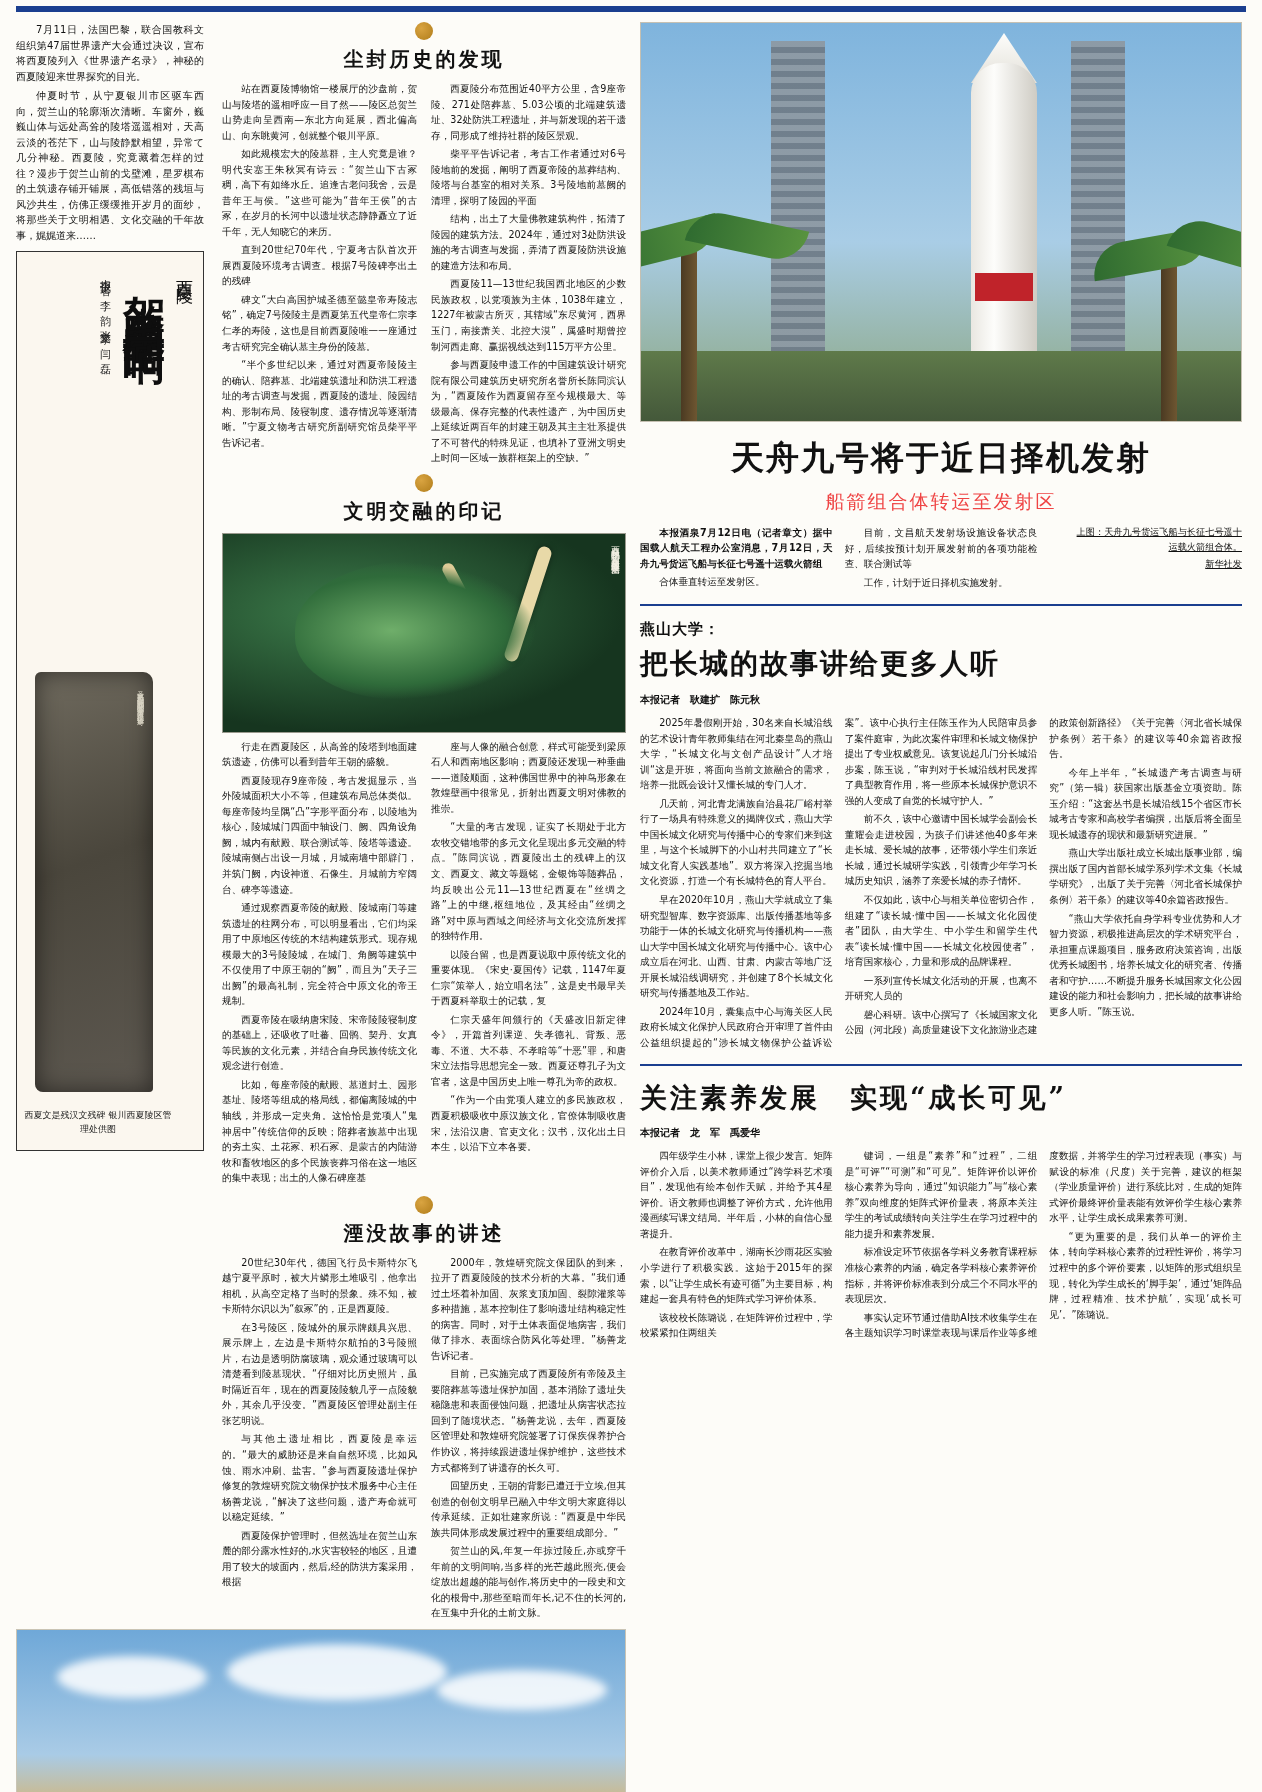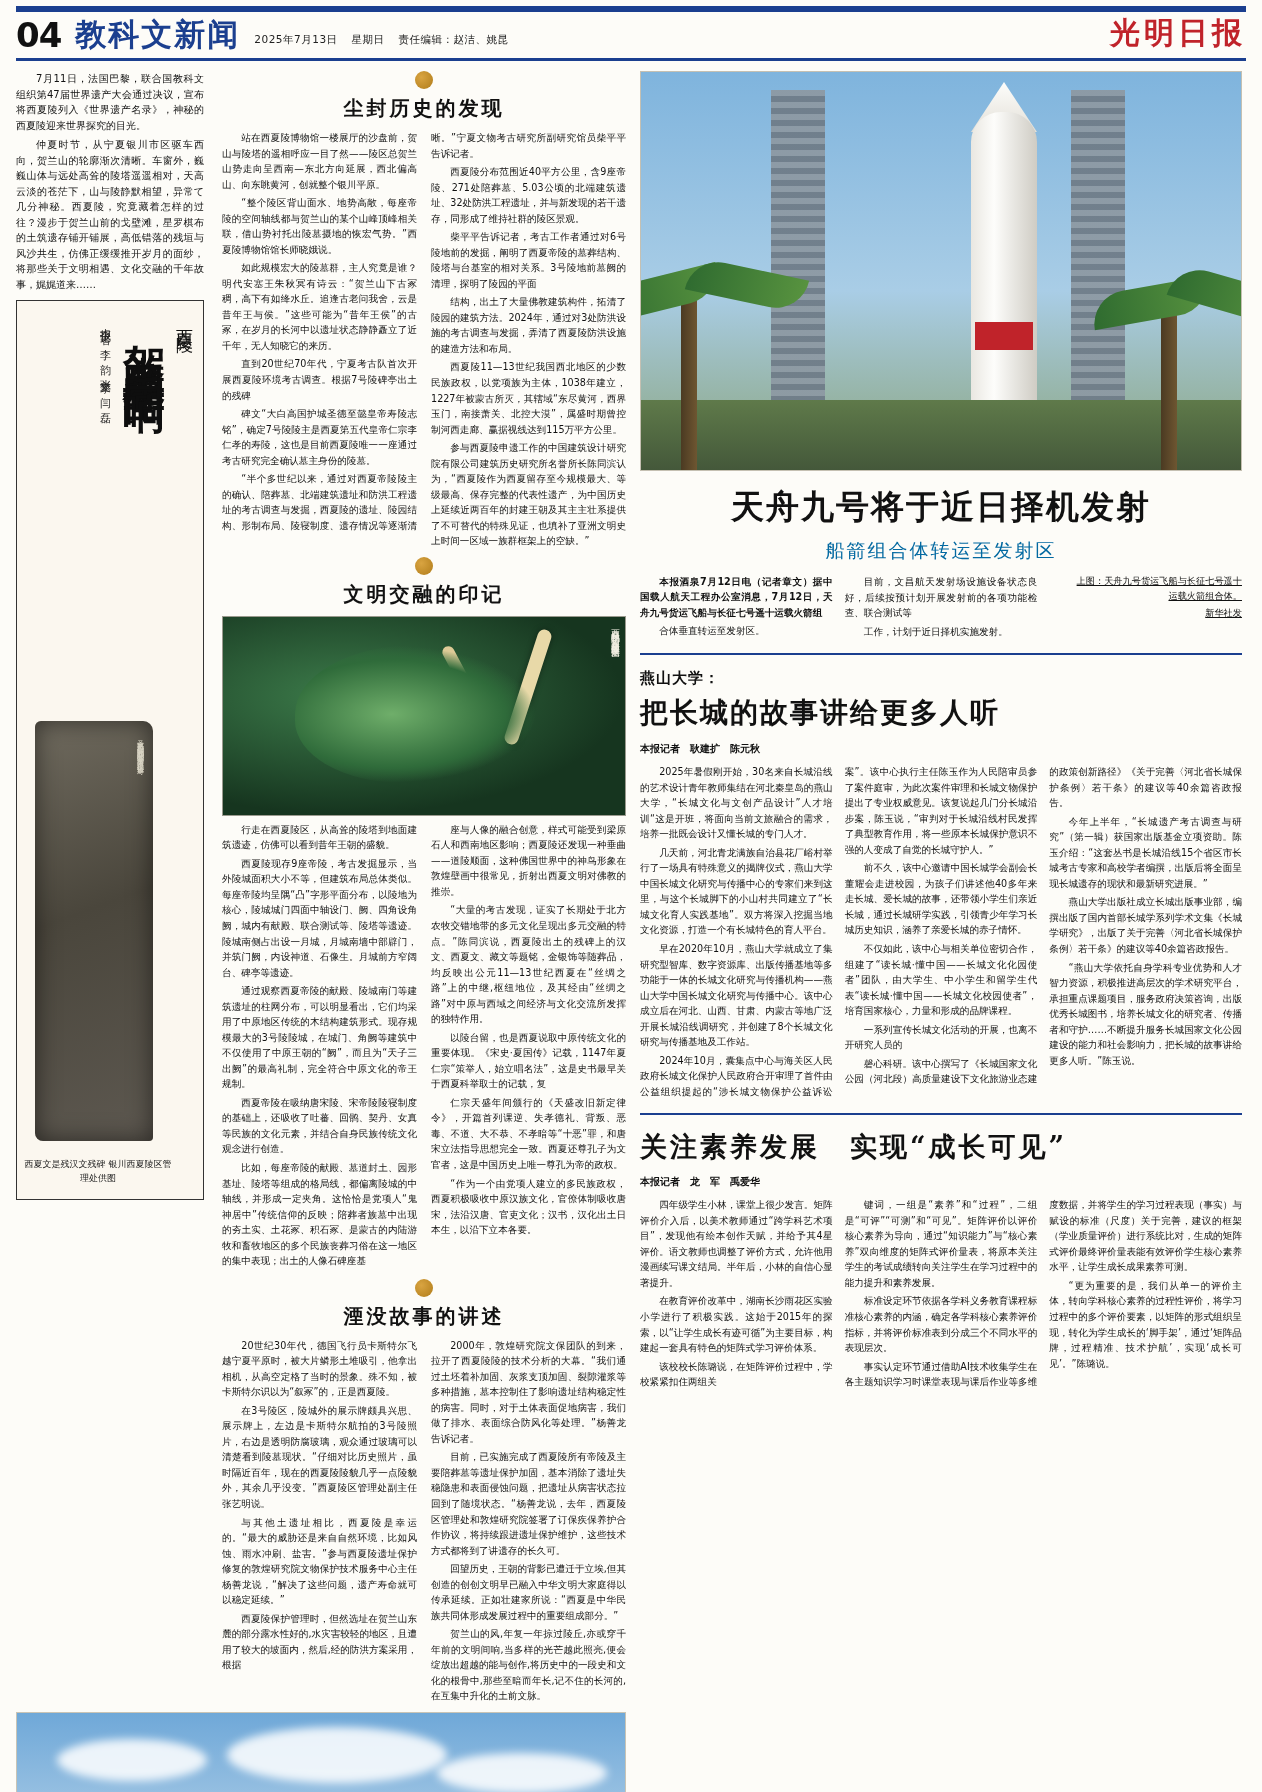--- a/index.html
+++ b/index.html
@@ -162,21 +162,21 @@
     position:absolute; width: 120px; height: 34px; border-radius: 60px 0 60px 0;
     background: linear-gradient(90deg,#2f6b30,#58933f);
   }
   .ground { position:absolute; bottom:0; width:100%; height:70px; background: linear-gradient(180deg,#5f7a4a,#44583a); }
 
   .news-head-big {
     font-family: "DejaVu Serif", serif; font-size: 33px; font-weight: bold;
     letter-spacing: 2px; margin: 14px 0 8px 0; color: #111; text-align: center;
   }
   .news-sub {
-    font-size: 19px; letter-spacing: 2px; margin-bottom: 10px; color:#0369a1;
+    font-size: 19px; letter-spacing: 2px; margin-bottom: 10px; color:#ef4444;
     text-align: center; font-family: "DejaVu Serif", serif;
   }
   .dateline { font-size: 9.6px; line-height: 1.6; font-weight: bold; }
   .hr-thick { border-top: 2.5px solid #1b3f8f; margin: 14px 0; }
 
   .kicker-line { font-size: 15px; font-weight: bold; letter-spacing: 1px; margin-bottom: 6px; }
   .news-head-mid {
     font-family: "DejaVu Serif", serif; font-size: 28px; font-weight: bold;
     letter-spacing: 2px; margin-bottom: 10px; color: #111;
   }
@@ -187,30 +187,20 @@
   }
   .cap-note { font-size: 9.2px; line-height: 1.6; text-align: right; text-decoration: underline; }
 </style>
 </head>
 <body>
 
 <div class="page">
 
   <div class="topbar"></div>
 
-  <div class="masthead">
-    <div class="page-num">04</div>
-    <div class="section-title">教科文新闻</div>
-    <div class="masthead-meta">
-      <span>2025年7月13日</span>
-      <span>星期日</span>
-      <span>责任编辑：赵洁、姚昆</span>
-    </div>
-    <div class="brand">光明日报</div>
-  </div>
 
   <div class="content">
 
     <div class="left-zone">
 
       <div class="feature-wrap">
 
         <div class="col-narrow">
           <div class="tiny-col">
             <p>7月11日，法国巴黎，联合国教科文组织第47届世界遗产大会通过决议，宣布将西夏陵列入《世界遗产名录》，神秘的西夏陵迎来世界探究的目光。</p>
@@ -227,21 +217,20 @@
           </div>
         </div>
 
         <div class="col-wide">
 
           <div>
             <div class="moon"></div>
             <div class="art-head">尘封历史的发现</div>
             <div class="cols2 body-txt">
               <p>站在西夏陵博物馆一楼展厅的沙盘前，贺山与陵塔的遥相呼应一目了然——陵区总贺兰山势走向呈西南—东北方向延展，西北偏高山、向东眺黄河，创就整个银川平原。</p>
-              <p>“整个陵区背山面水、地势高敞，每座帝陵的空间轴线都与贺兰山的某个山峰顶峰相关联，借山势衬托出陵墓摄地的恢宏气势。”西夏陵博物馆馆长师晓娥说。</p>
               <p>如此规模宏大的陵墓群，主人究竟是谁？明代安塞王朱秋冥有诗云：“贺兰山下古冢稠，高下有如绛水丘。追逢古老问我舍，云是昔年王与侯。”这些可能为“昔年王侯”的古冢，在岁月的长河中以遗址状态静静矗立了近千年，无人知晓它的来历。</p>
               <p>直到20世纪70年代，宁夏考古队首次开展西夏陵环境考古调查。根据7号陵碑亭出土的残碑</p>
               <p>碑文“大白高国护城圣德至懿皇帝寿陵志铭”，确定7号陵陵主是西夏第五代皇帝仁宗李仁孝的寿陵，这也是目前西夏陵唯一一座通过考古研究完全确认墓主身份的陵墓。</p>
               <p>“半个多世纪以来，通过对西夏帝陵陵主的确认、陪葬墓、北端建筑遗址和防洪工程遗址的考古调查与发掘，西夏陵的遗址、陵园结构、形制布局、陵寝制度、遗存情况等逐渐清晰。”宁夏文物考古研究所副研究馆员柴平平告诉记者。</p>
               <p>西夏陵分布范围近40平方公里，含9座帝陵、271处陪葬墓、5.03公顷的北端建筑遗址、32处防洪工程遗址，并与新发现的若干遗存，同形成了维持社群的陵区景观。</p>
               <p>柴平平告诉记者，考古工作者通过对6号陵地前的发掘，阐明了西夏帝陵的墓葬结构、陵塔与台基室的相对关系。3号陵地前墓阙的清理，探明了陵园的平面</p>
               <p>结构，出土了大量佛教建筑构件，拓清了陵园的建筑方法。2024年，通过对3处防洪设施的考古调查与发掘，弄清了西夏陵防洪设施的建造方法和布局。</p>
               <p>西夏陵11—13世纪我国西北地区的少数民族政权，以党项族为主体，1038年建立，1227年被蒙古所灭，其辖域“东尽黄河，西界玉门，南接萧关、北控大漠”，属盛时期曾控制河西走廊、赢据视线达到115万平方公里。</p>
               <p>参与西夏陵申遗工作的中国建筑设计研究院有限公司建筑历史研究所名誉所长陈同滨认为，“西夏陵作为西夏留存至今规模最大、等级最高、保存完整的代表性遗产，为中国历史上延续近两百年的封建王朝及其主主壮系提供了不可替代的特殊见证，也填补了亚洲文明史上时间一区域一族群框架上的空缺。”</p>
             </div>

